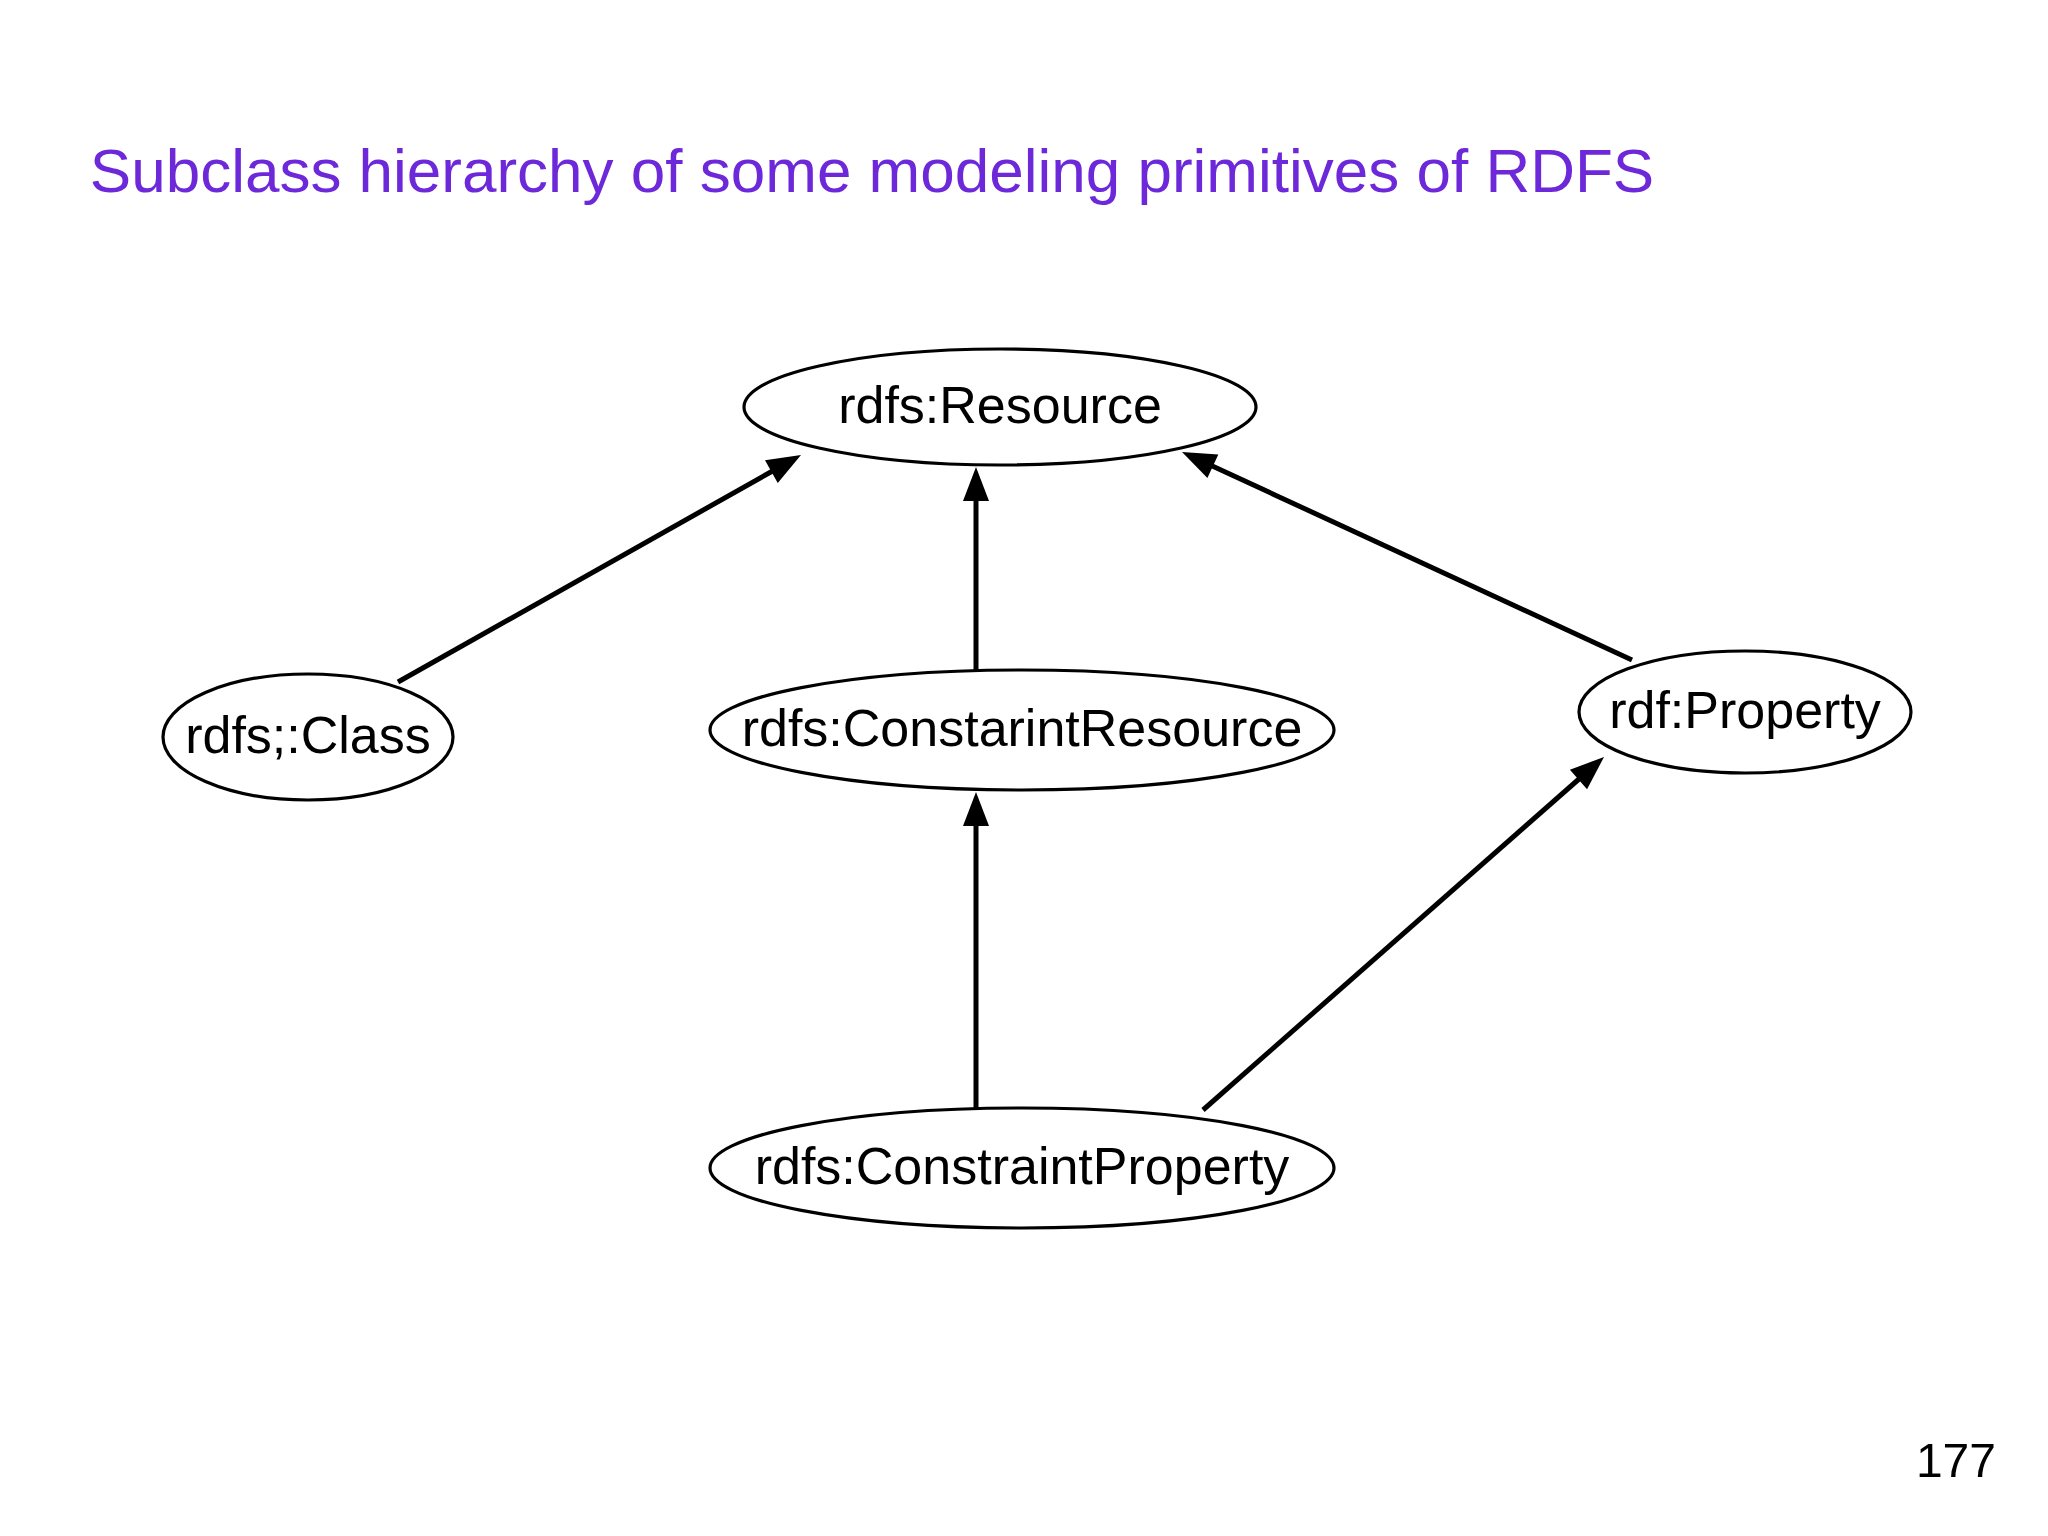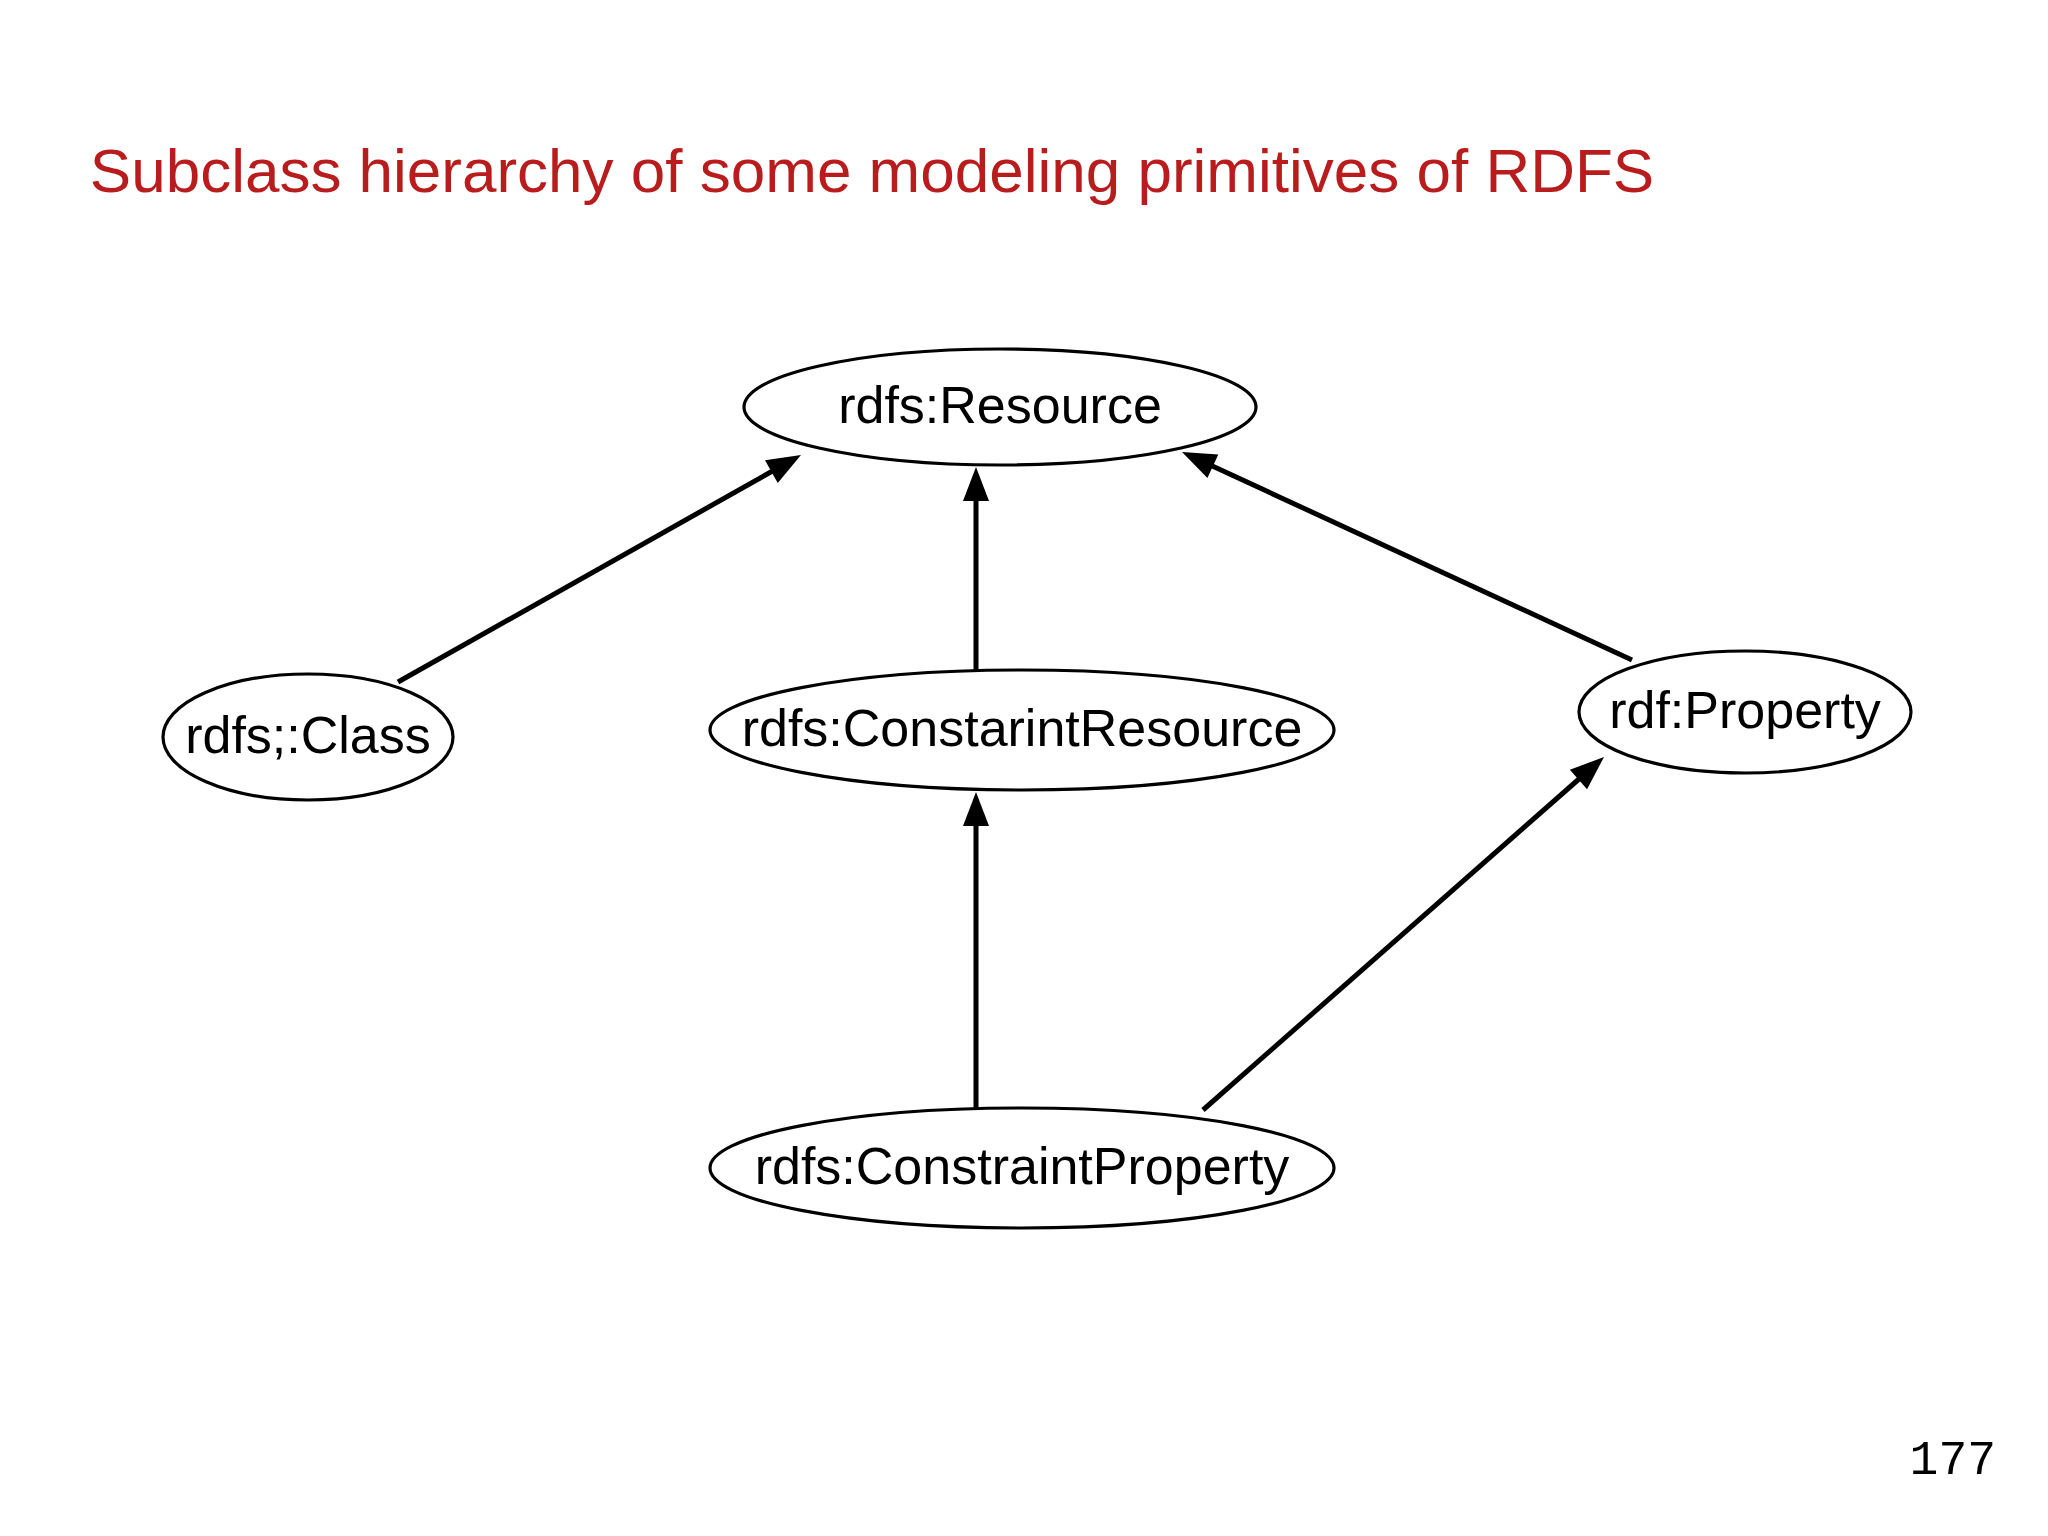--- a/index.html
+++ b/index.html
@@ -19,21 +19,21 @@
   }
   #slide-title {
     position: absolute;
     left: 0;
     top: 138px;
     width: 1744px;
     text-align: center;
     font-size: 62px;
     font-weight: normal;
     letter-spacing: 0px;
-    color: #b91c1c;
+    color: #6d28d9;
     white-space: nowrap;
     line-height: 1.05;
   }
   #graph-canvas {
     position: absolute;
     left: 0;
     top: 0;
     width: 2048px;
     height: 1536px;
   }
@@ -56,21 +56,21 @@
   }
   .edge-head {
     fill: #000000;
     stroke: none;
   }
   #page-number {
     position: absolute;
     right: 52px;
     bottom: 48px;
     font-size: 48px;
-    font-family: Liberation Mono, monospace;
+    font-family: Liberation Sans, sans-serif;
     color: #000000;
     text-align: right;
   }
 </style>
 </head>
 <body>
 
 <div id="slide">
 
   <div id="slide-title">Subclass hierarchy of some modeling primitives of RDFS</div>

